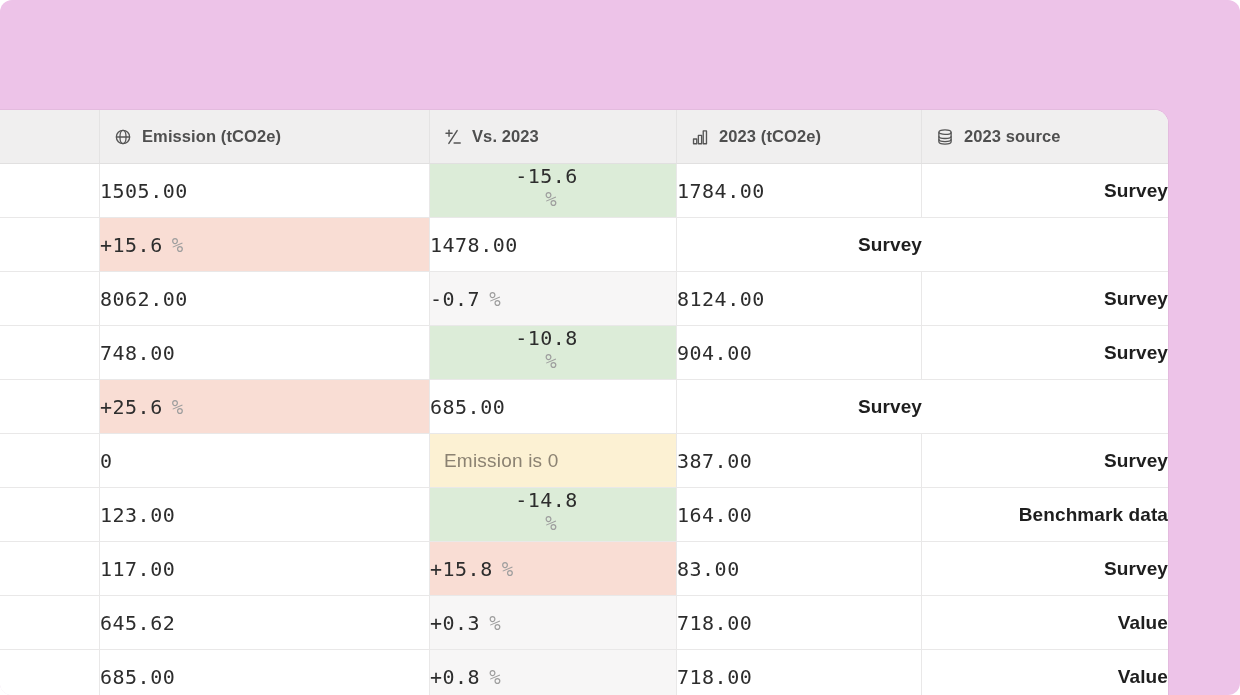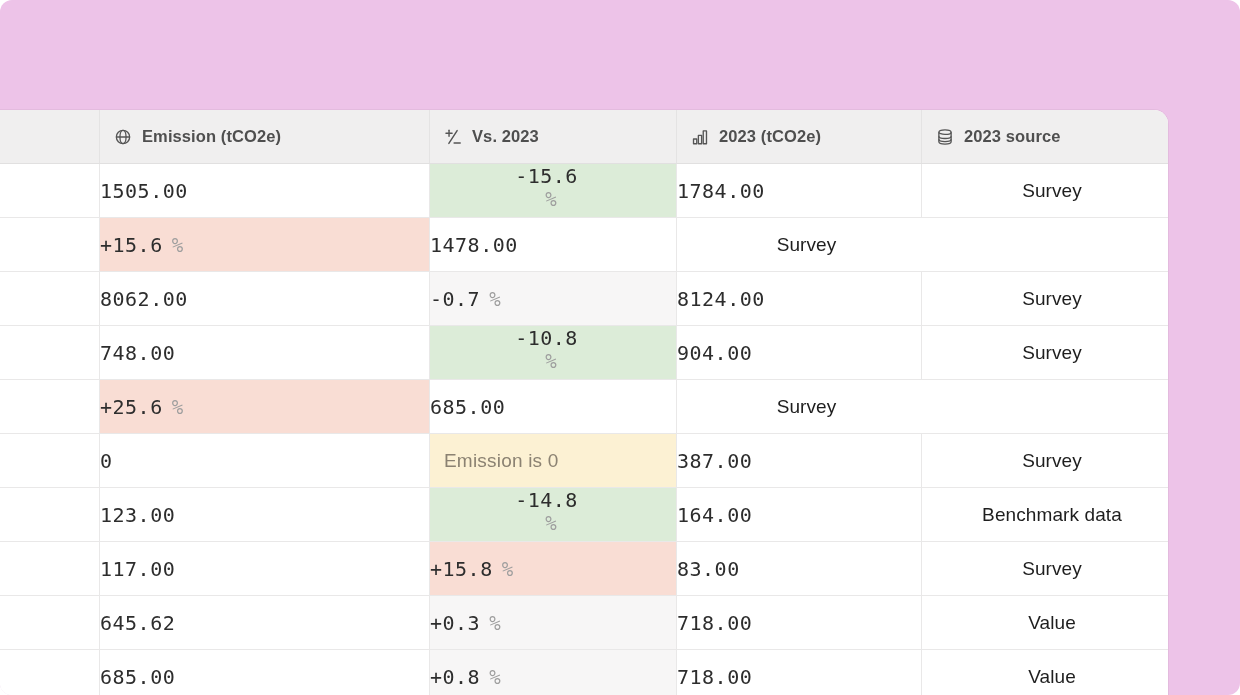--- a/index.html
+++ b/index.html
@@ -56,21 +56,21 @@
     overflow: hidden;
   }
   .cell:last-child { border-right: none; }
 
   .num {
     font-family: "DejaVu Sans Mono", monospace;
     font-size: 20px; color: #2d2d2d;
     letter-spacing: 0.5px;
   }
   .right { justify-content: flex-start; padding-right: 16px; }
-  .left  { justify-content: center; padding-left: 14px; }
+  .left  { justify-content: flex-end; padding-left: 14px; font-weight: bold; }
 
   .vs-cell { padding-right: 13px; }
   .vs-cell.state-down { background: var(--green, #dcecd8); flex-direction: column; }
   .vs-cell.state-up   { background: var(--red, #f9ddd4); }
   .vs-cell.state-flat { background: var(--neutral, #f7f6f6); }
   .vs-cell.state-zero { background: var(--yellow, #fcf1d3); justify-content: flex-start; padding-left: 14px; }
   .pct {
     font-family: "DejaVu Sans Mono", monospace;
     font-size: 19px; color: #9e9e9e; margin-left: 9px;
   }

